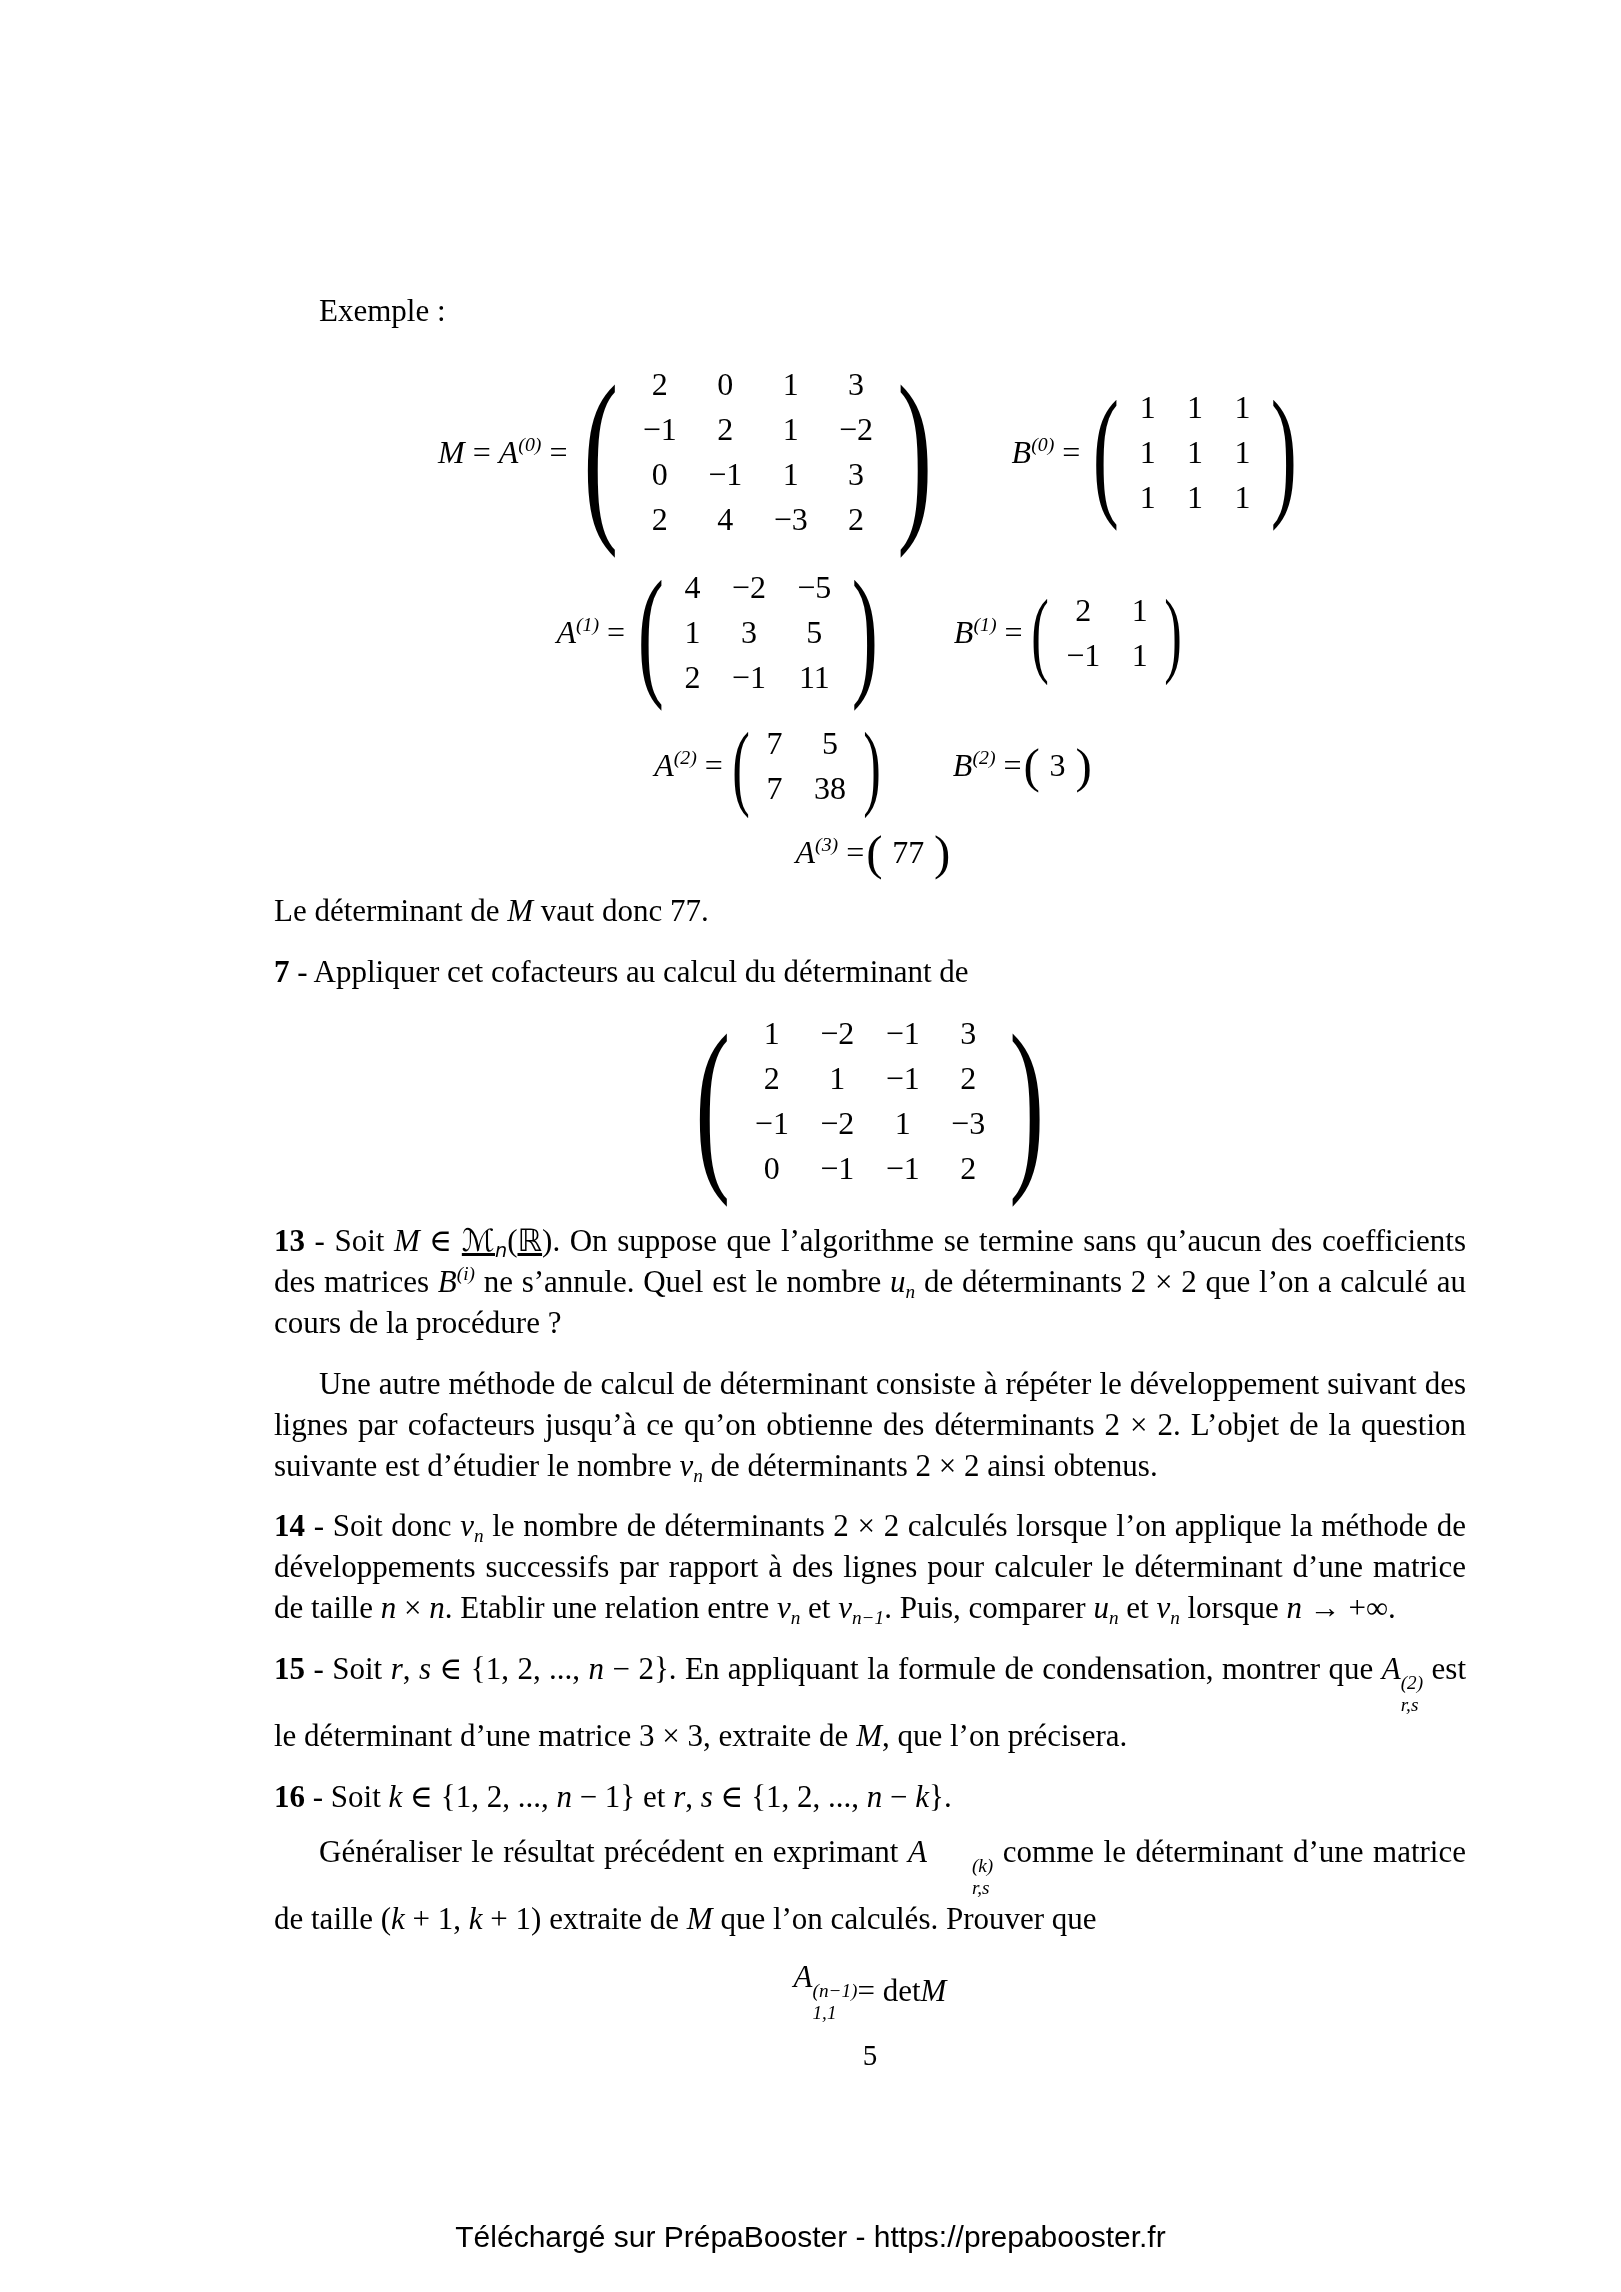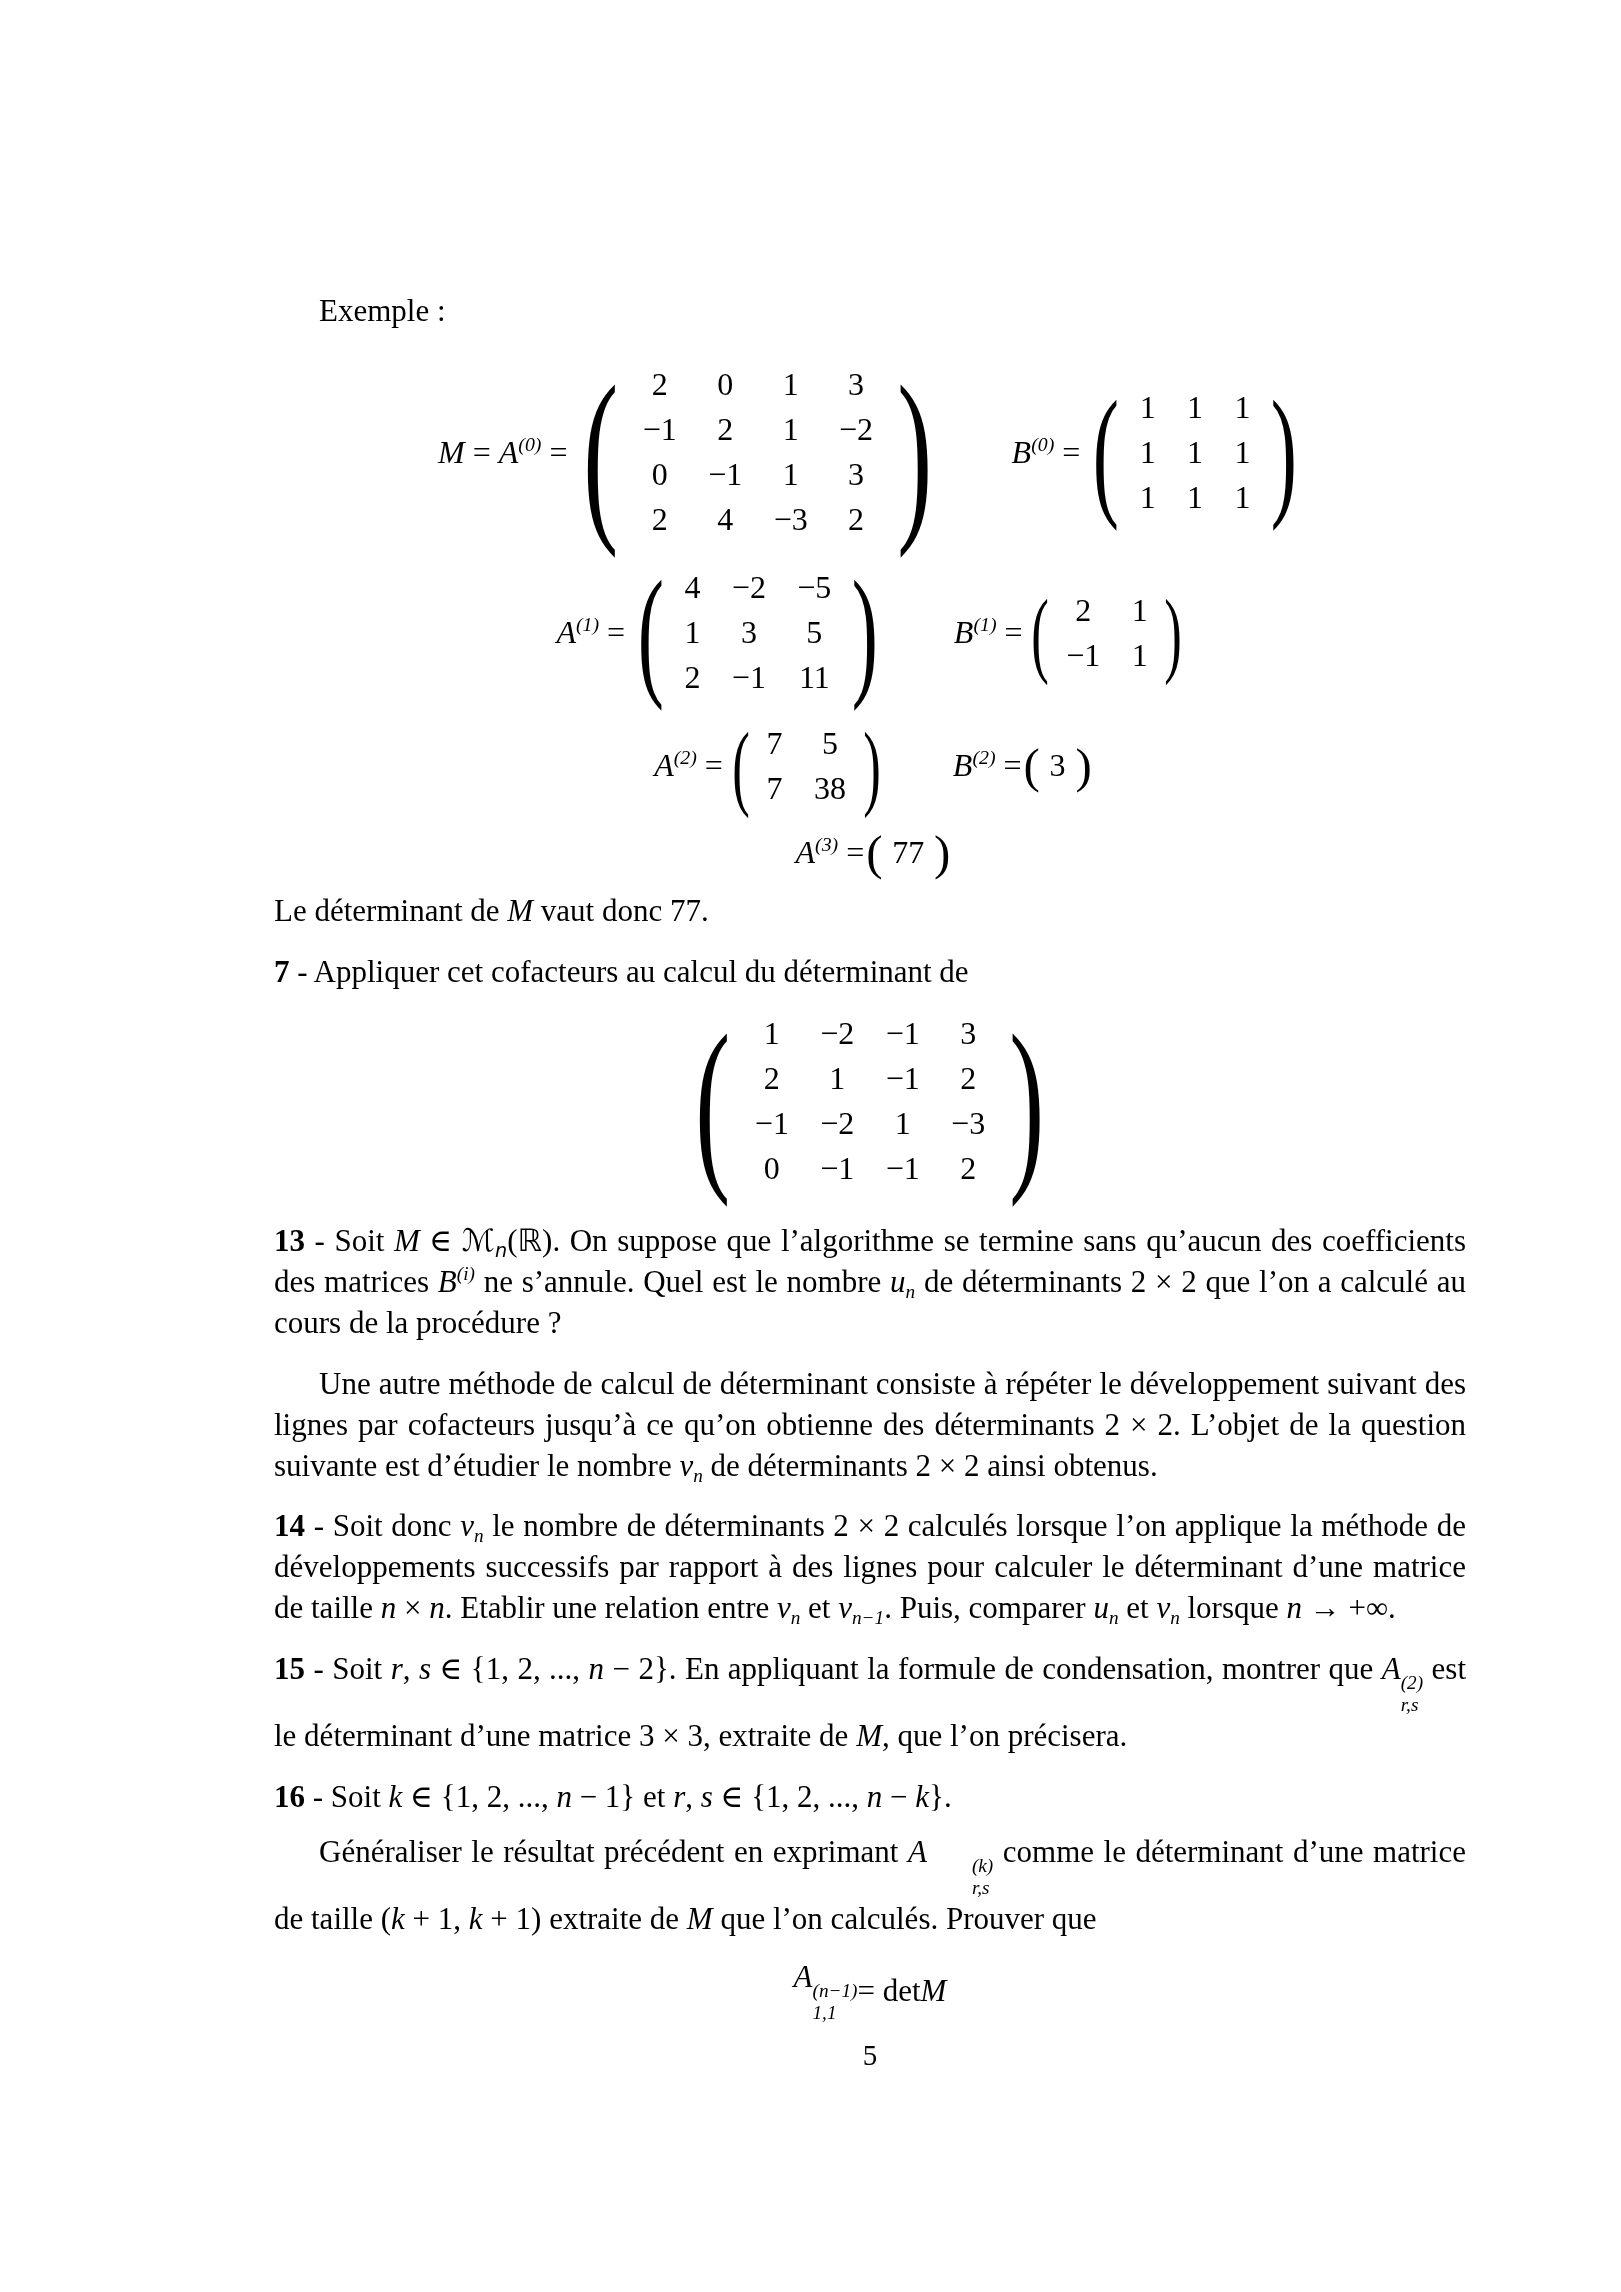--- a/index.html
+++ b/index.html
@@ -3,21 +3,21 @@
 <meta charset="utf-8">
 <style>
   html,body{margin:0;padding:0;background:#ffffff;}
   .page{position:relative;width:1621px;height:2293px;background:#ffffff;overflow:hidden;
         font-family:"Liberation Serif","DejaVu Serif",serif;color:#000;border-radius:31px;}
   .content{position:absolute;left:274px;top:0;width:1192px;padding-top:290px;}
   .para{margin:0;text-align:justify;font-size:31px;line-height:41px;}
   .indent{text-indent:45px;}
   .it{font-style:italic;}
   .bf{font-weight:bold;}
-  .cal,.bb{font-family:"DejaVu Sans","DejaVu Serif",serif;}
+  .cal,.bb{font-family:"DejaVu Sans","DejaVu Serif",serif;text-decoration:underline;}
   .sup{font-size:62%;vertical-align:0.6em;line-height:0;}
   .sub{font-size:62%;vertical-align:-0.3em;line-height:0;}
   .stack{display:inline-flex;flex-direction:column;align-items:flex-start;
          font-size:62%;line-height:1.12;vertical-align:-0.55em;}
   .disp{display:flex;justify-content:center;align-items:center;font-size:32px;}
   .mt26{margin-top:25.5px;}
   .mt20{margin-top:19.6px;}
   .mt24{margin-top:23.5px;}
   .mt14{margin-top:13.7px;}
   .lhs{margin-right:7.8px;white-space:nowrap;}
@@ -241,14 +241,15 @@
             <span><span>(</span><span class="it">n</span><span>−1)</span></span>
             <span><span>1,1</span></span>
           </span></span>
         <span> = det</span>
         <span class="it">M</span>
       </div>
 
     <div class="pageno">5</div>
   </div>
 
+  <div class="footer">Téléchargé sur PrépaBooster - https://prepabooster.fr</div>
 </div>
 
 
 </body></html>

